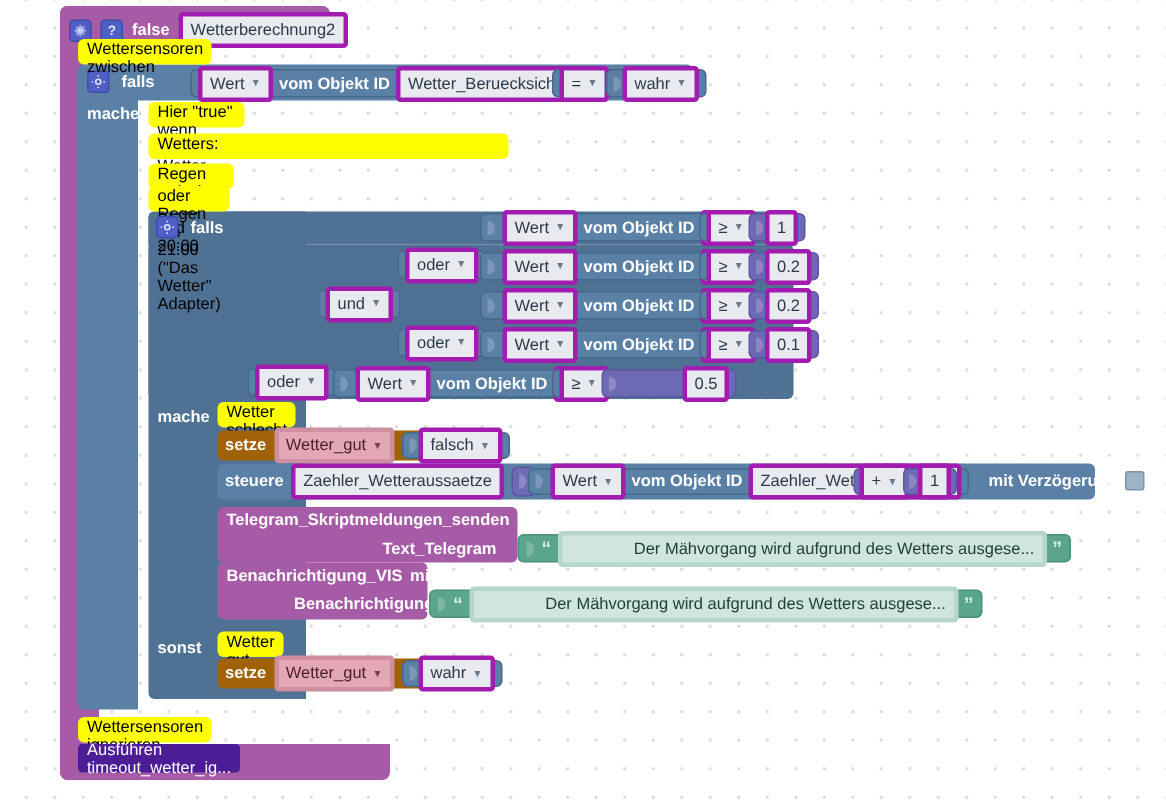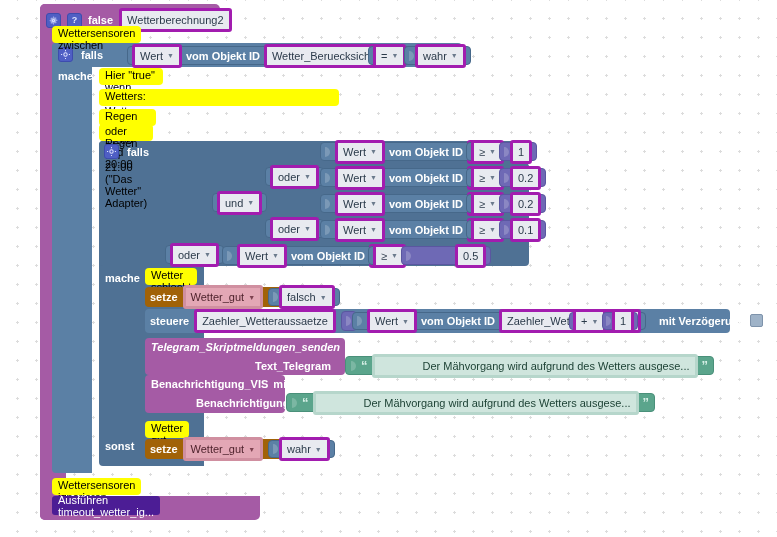--- a/index.html
+++ b/index.html
@@ -381,21 +381,21 @@
     <span class="fld numf">
         <span>1</span>
       </span>
   </div>
   <div class="row" style="position:absolute;left:659px;top:314px;gap:5px;z-index:15;align-items:center;">
     <span class="lbl">mit Verzögerung</span>
     <span class="cb"></span>
   </div>
 
   <div class="blk purple" style="left:145px;top:338px;width:200px;height:37px;border-radius:4px;z-index:11;"></div>
-  <div class="row" style="position:absolute;left:151px;top:341px;gap:22px;z-index:13;font-style:italic;">
+  <div class="row" style="position:absolute;left:151px;top:341px;gap:22px;z-index:13;">
     <span class="lbl">Telegram_Skriptmeldungen_senden</span>
     <span class="lbl">mit:</span>
   </div>
   <div class="lbl" style="position:absolute;left:255px;top:360px;z-index:13;">Text_Telegram</div>
   <div class="blk green row" style="left:345px;top:356px;height:19px;padding:0 5px;gap:4px;z-index:13;">
     <span class="plug"></span>
     <span class="quote">“</span>
     <span class="fld txtf">
         <span>Der Mähvorgang wird aufgrund des Wetters ausgese...</span>
       </span>
@@ -410,21 +410,21 @@
   <div class="lbl" style="position:absolute;left:196px;top:397px;z-index:13;">Benachrichtigung_VIS</div>
   <div class="blk green row" style="left:286px;top:393px;height:19px;padding:0 5px;gap:4px;z-index:13;">
     <span class="plug"></span>
     <span class="quote">“</span>
     <span class="fld txtf">
         <span>Der Mähvorgang wird aufgrund des Wetters ausgese...</span>
       </span>
     <span class="quote">”</span>
   </div>
 
-  <div class="lbl" style="position:absolute;left:105px;top:440px;z-index:8;">sonst</div>
+  <div class="lbl" style="position:absolute;left:105px;top:426px;z-index:8;">sonst</div>
 
   <div class="blk yellow" style="left:145px;top:421px;height:17px;padding:1px 6px;z-index:11;">
     <span>Wetter gut (true)</span>
   </div>
 
   <div class="blk pink row" style="left:145px;top:439px;height:20px;padding:0 5px;gap:5px;z-index:11;">
     <span class="lbl">setze</span>
     <span class="fld pinkf">
         <span>Wetter_gut</span>
         <span class="caret p">▼</span>

